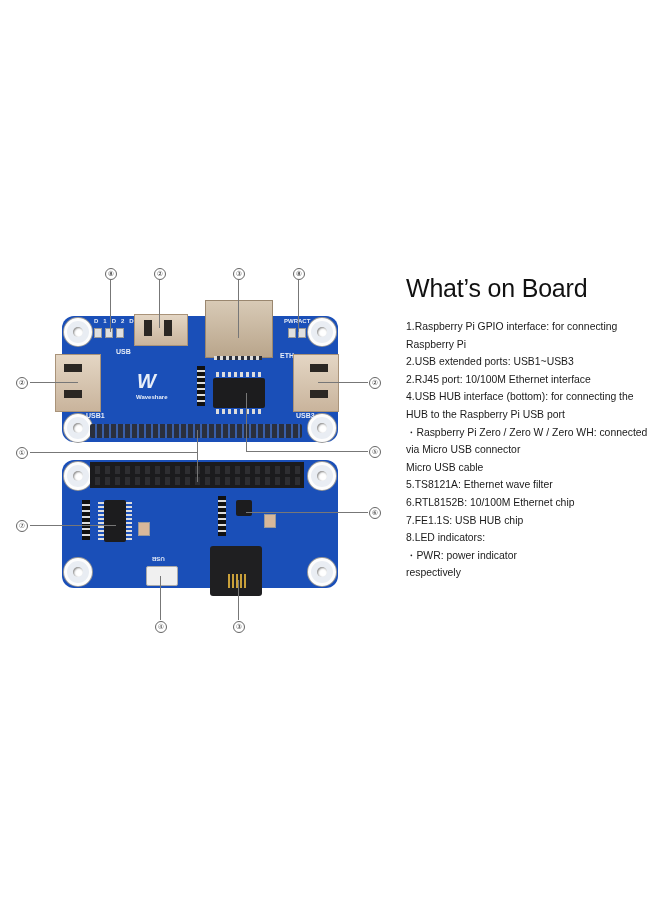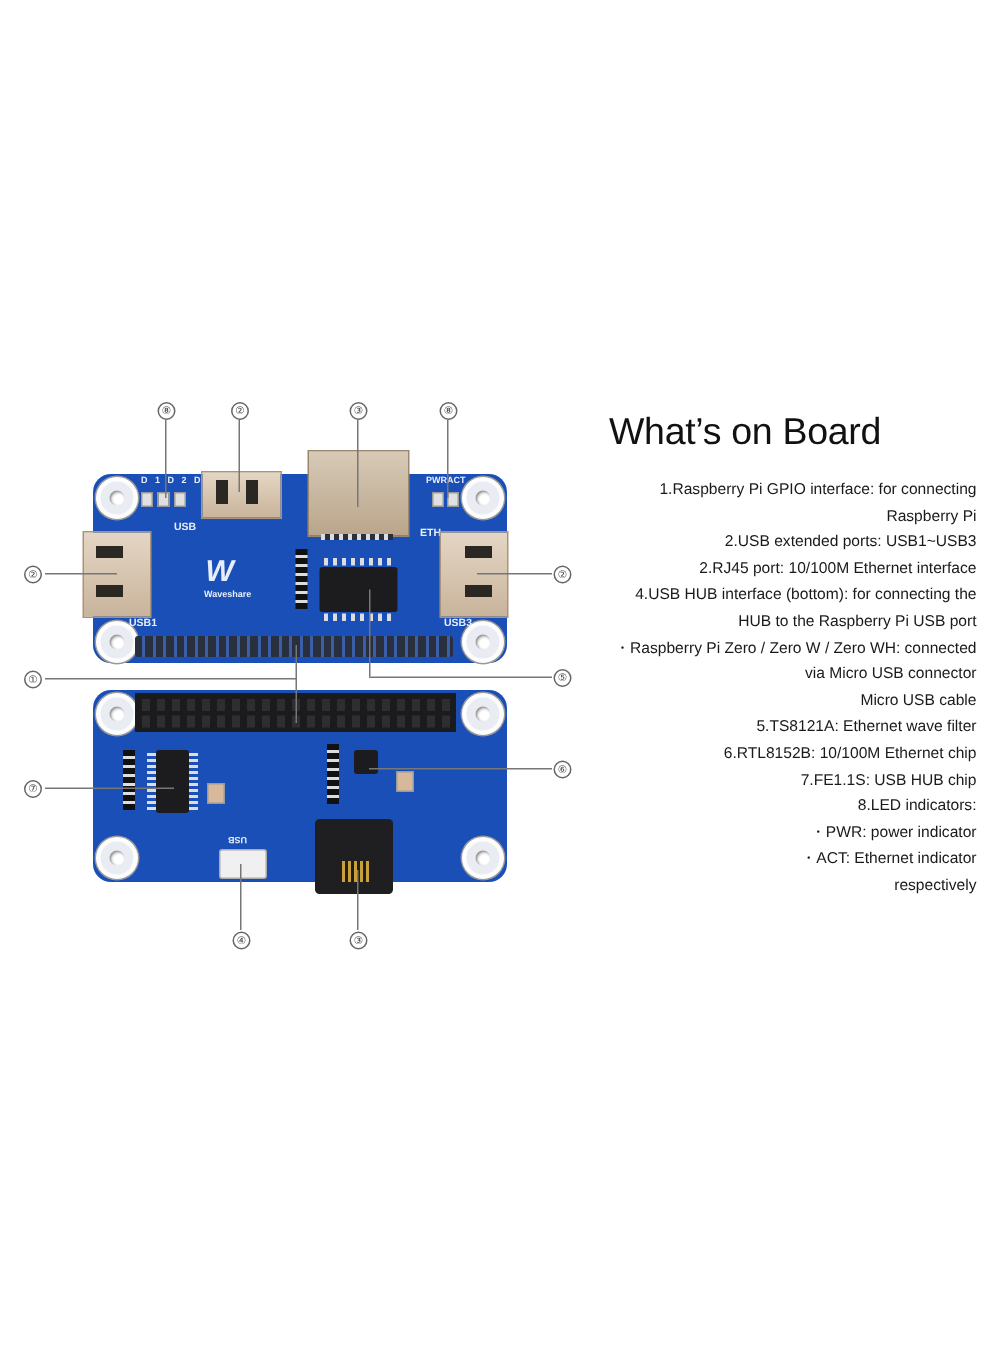--- a/index.html
+++ b/index.html
@@ -1,21 +1,21 @@
 <!DOCTYPE html>
 <html><head>
 <meta charset="utf-8">
 <style>
   html, body { margin: 0; padding: 0; background: #ffffff; }
   body { width: 660px; height: 900px; position: relative; overflow: hidden; font-family: "Liberation Sans", sans-serif; }
   .abs { position: absolute; }
 
   
   .title { left: 406px; top: 274px; font-size: 25px; color: #111; font-family: "Liberation Sans", sans-serif; letter-spacing: -0.2px; }
-  .desc { left: 406px; top: 318px; width: 245px; font-size: 10.4px; line-height: 17.6px; color: #1a1a1a; font-family: "Liberation Sans", sans-serif; text-align: right; }
+  .desc { left: 406px; top: 318px; width: 245px; font-size: 10.4px; line-height: 17.6px; color: #1a1a1a; font-family: "Liberation Sans", sans-serif; }
   .desc div { white-space: nowrap; }
 
   
   .callout { width: 10px; height: 10px; border: 1px solid #666; border-radius: 50%; font-size: 7px; line-height: 10px; text-align: center; color: #444; background: #fff; font-family: "DejaVu Sans", sans-serif; }
   .line { background: #777; }
 
   
   .pcb { background: #1a4fb8; border-radius: 12px; }
   .hole { width: 22px; height: 22px; border-radius: 50%; background: #e9edf3; border: 3px solid #fdfdfd; box-shadow: 0 0 0 1px #999; }
   .hole::after { content: ""; position: absolute; left: 6px; top: 6px; width: 10px; height: 10px; border-radius: 50%; background: #fff; box-shadow: inset 1px 1px 2px #888; }
@@ -158,15 +158,14 @@
   <div>4.USB HUB interface (bottom): for connecting the</div>
   <div>HUB to the Raspberry Pi USB port</div>
   <div> ・Raspberry Pi Zero / Zero W / Zero WH: connected</div>
   <div>via Micro USB connector</div>
   <div>Micro USB cable</div>
   <div>5.TS8121A: Ethernet wave filter</div>
   <div>6.RTL8152B: 10/100M Ethernet chip</div>
   <div>7.FE1.1S: USB HUB chip</div>
   <div>8.LED indicators:</div>
   <div> ・PWR: power indicator</div>
-  <div> ・ACT: Ethernet indicator</div>
   <div>respectively</div>
 </div>
 
 </body></html>

